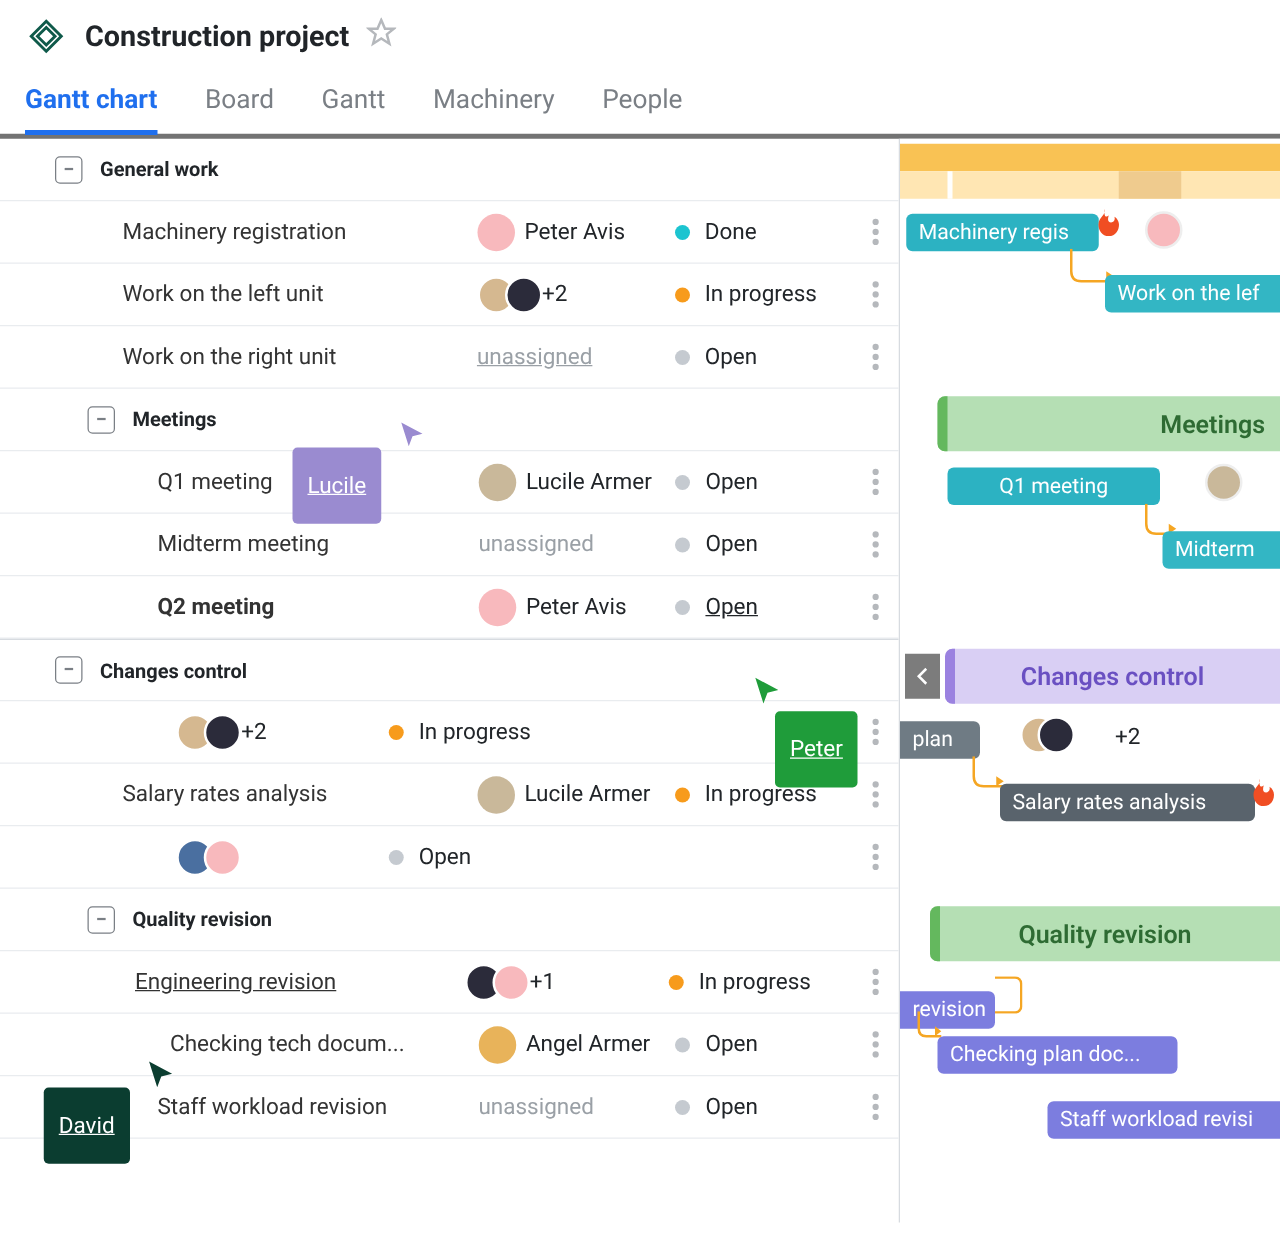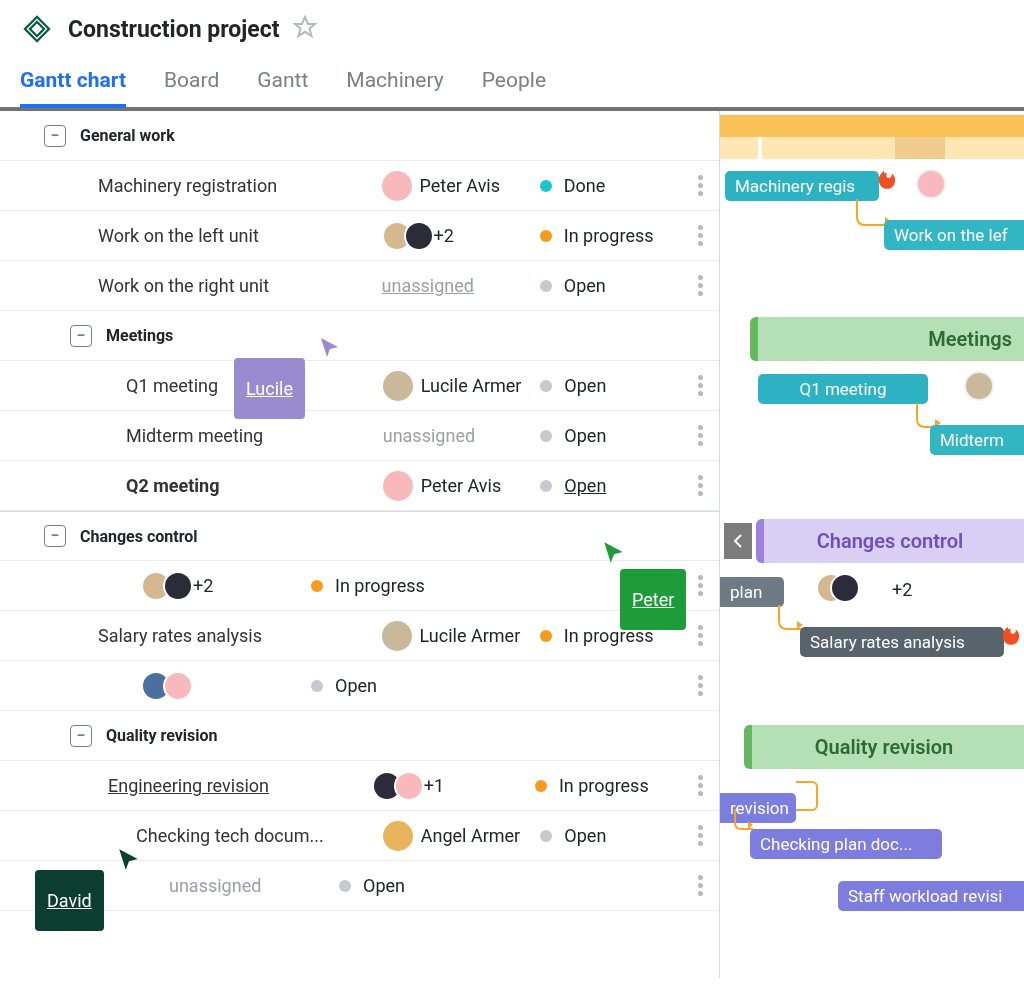--- a/index.html
+++ b/index.html
@@ -410,20 +410,21 @@
         <span>Open</span>
       </div>
       <div class="row-actions">
           <span></span>
           <span></span>
           <span></span>
         </div>
     </div>
 
     <div class="row task-row" style="padding-left:126px;">
+      <div class="task-name" style="width:230px;">Staff workload revision</div>
       <div class="assignee-col">
         <span style="color:#9aa0a6;">unassigned</span>
       </div>
       <div class="status-col">
         <span class="status-dot dot-open"></span>
         <span>Open</span>
       </div>
       <div class="row-actions">
           <span></span>
           <span></span>

